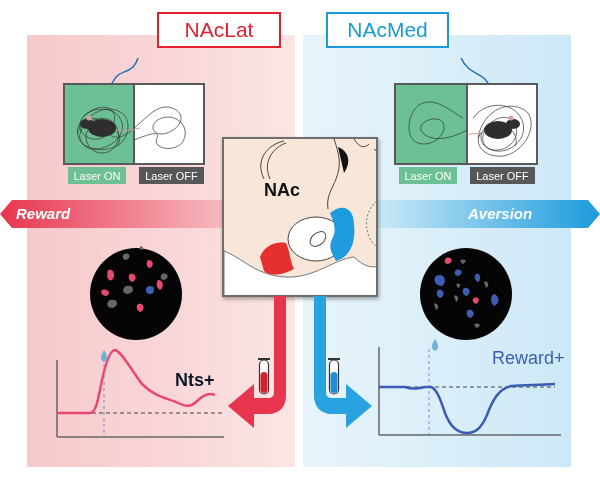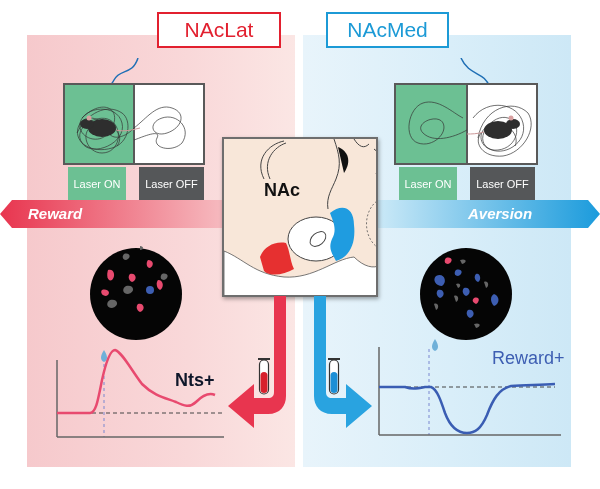--- a/index.html
+++ b/index.html
@@ -7,28 +7,28 @@
          font-family: "Liberation Sans", sans-serif; }
   .abs { position: absolute; }
   #panel-left { left: 27px; top: 35px; width: 268px; height: 432px;
     background: linear-gradient(90deg, #f6c9cc 0%, #f9d8d9 60%, #fbe6e4 100%); }
   #panel-right { left: 303px; top: 35px; width: 268px; height: 432px;
     background: linear-gradient(90deg, #e8f4fb 0%, #d9eef9 55%, #cde8f6 100%); }
   .title-box { top: 12px; height: 36px; background: #fff; box-sizing: border-box;
     display: flex; align-items: center; justify-content: center; font-size: 21px; }
   #title-left { left: 157px; width: 124px; border: 2px solid #e2202f; color: #e2202f; }
   #title-right { left: 316px; width: 123px; border: 2px solid #1c9ad6; color: #1c9ad6; margin-left: 10px; }
-  .laser-label { height: 33px; font-size: 11px; color: #fff; display: flex;
+  .laser-label { height: 17px; font-size: 11px; color: #fff; display: flex;
     align-items: center; justify-content: center; }
   .on { background: #6cc093; }
   .off { background: #555759; }
   #reward-arrow { left: 0; top: 200px; width: 236px; height: 28px; }
   #aversion-arrow { left: 364px; top: 200px; width: 236px; height: 28px; }
   .arrow-text { font-style: italic; font-weight: bold; font-size: 15px; color: #fff; }
-  #reward-text { left: 28px; top: 205px; }
+  #reward-text { left: 16px; top: 205px; }
   #aversion-text { left: 468px; top: 205px; }
   #brain-box { left: 222px; top: 137px; width: 156px; height: 160px; box-sizing: border-box;
     border: 2px solid #6e6e6e; box-shadow: 1px 2px 4px rgba(0,0,0,0.35); background: #f8e7d9; overflow: hidden; }
   #nac-label { left: 264px; top: 180px; font-weight: bold; font-size: 18px; color: #111; }
   .trace-label { font-size: 18px; }
   #nts-label { left: 175px; top: 370px; color: #0f172a; font-weight: bold; }
   #cartpt-label { left: 492px; top: 348px; color: #3d5eb2; }
   svg { position: absolute; }
 </style>
 </head>

